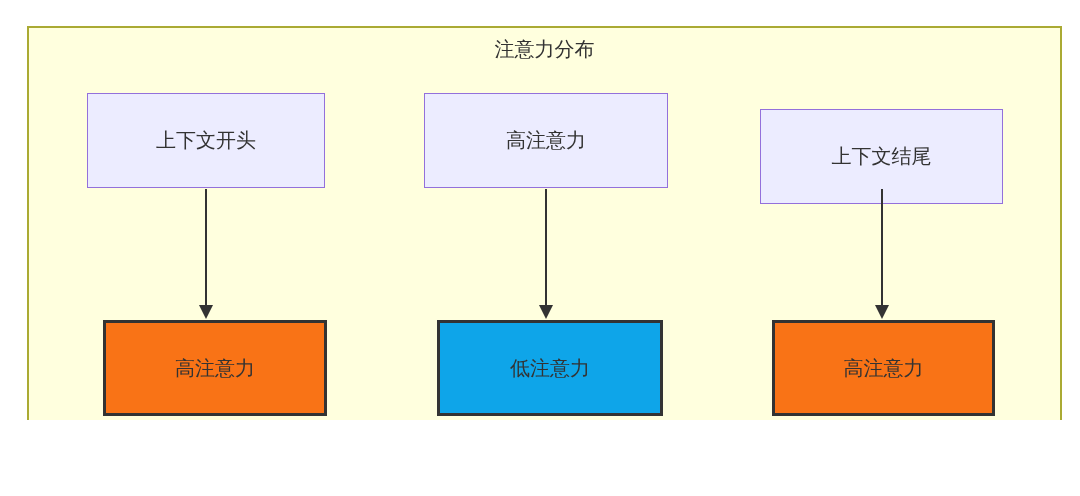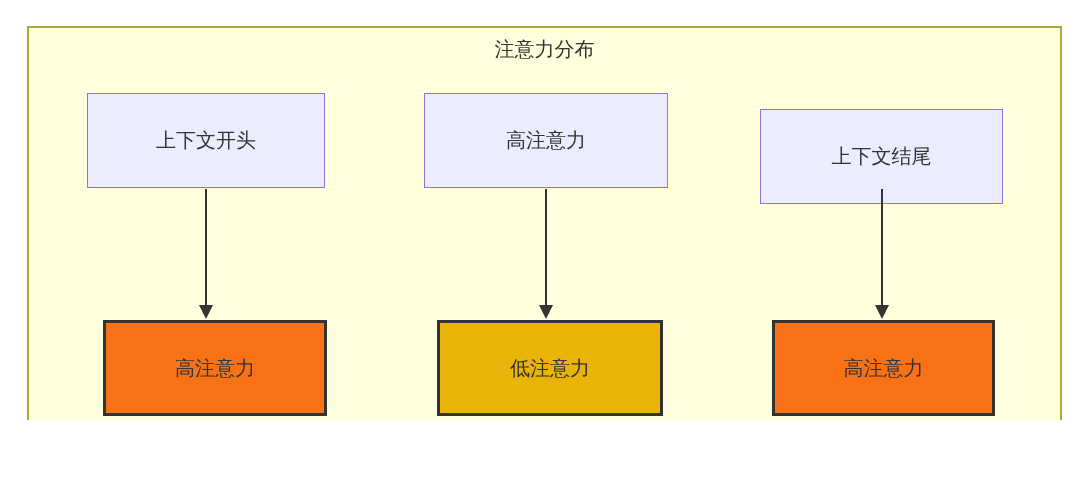--- a/index.html
+++ b/index.html
@@ -49,21 +49,21 @@
     border: 1.5px solid #9370db;
     height: 95px;
     top: 93px;
   }
   .node.result {
     border: 3px solid #333333;
     height: 96px;
     top: 320px;
   }
   .node.result.high { background: #f97316; }
-  .node.result.low  { background: #eab308; align-items: center; }
+  .node.result.low  { background: #0ea5e9; align-items: center; }
   .node-a  { left: 87px;  width: 238px; }
   .node-b  { left: 424px; width: 244px; }
   .node-c  { left: 760px; width: 243px; margin-top: 16px; }
   .node-a2 { left: 103px; width: 224px; }
   .node-b2 { left: 437px; width: 226px; }
   .node-c2 { left: 772px; width: 223px; }
   .edges {
     position: absolute;
     left: 0;
     top: 0;

